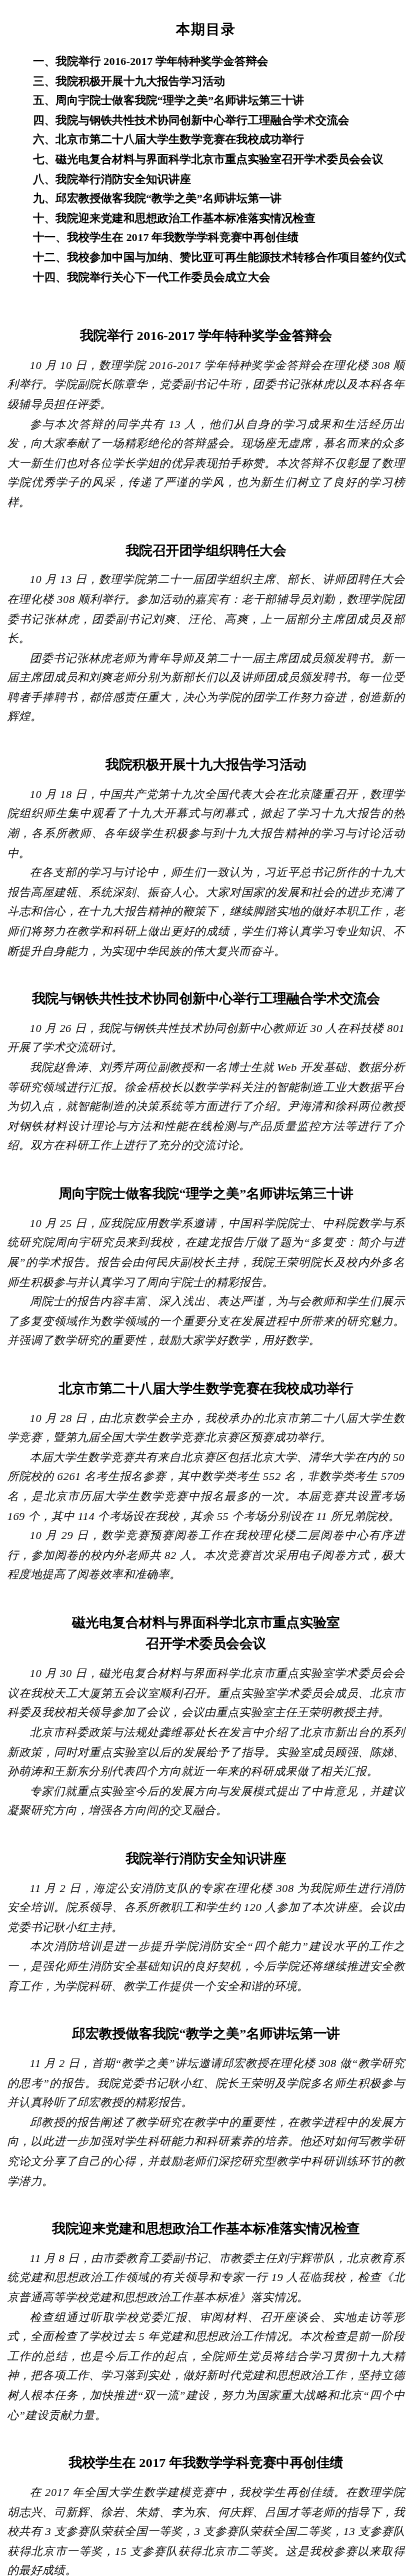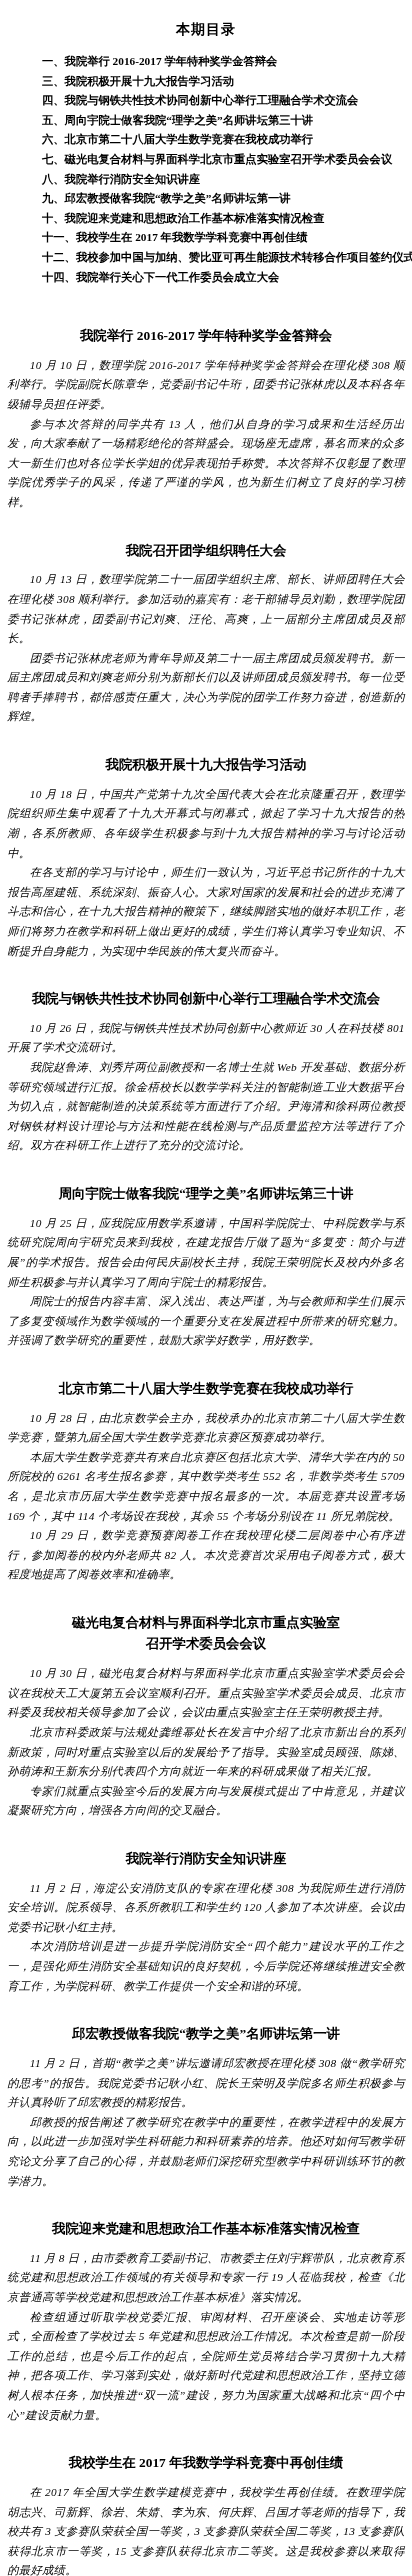--- a/index.html
+++ b/index.html
@@ -19,21 +19,21 @@
     font-size: 14px;
     font-weight: 700;
     text-align: center;
     letter-spacing: 1px;
   }
   .toc-list { }
   .toc-item {
     font-size: 11.3px;
     font-weight: 700;
     line-height: 19.6px;
-    padding-left: 42px;
+    padding-left: 33px;
     white-space: nowrap;
   }
   .section { margin-top: 27px; }
   .section:first-of-type { margin-top: 38px; }
   
   .section:nth-of-type(13) { margin-top: 72px; }
   .section-title {
     margin: 0 5.2px 9.3px 5.2px;
     font-size: 13.4px;
     font-weight: 700;
@@ -54,22 +54,22 @@
 </head>
 <body>
 
 <div class="page">
 
   <div class="toc">
     <h1 class="toc-title">本期目录</h1>
     <div class="toc-list">
         <div class="toc-item">一、我院举行 2016-2017 学年特种奖学金答辩会</div>
         <div class="toc-item">三、我院积极开展十九大报告学习活动</div>
+        <div class="toc-item">五、周向宇院士做客我院“理学之美”名师讲坛第三十讲</div>
         <div class="toc-item">四、我院与钢铁共性技术协同创新中心举行工理融合学术交流会</div>
-        <div class="toc-item">五、周向宇院士做客我院“理学之美”名师讲坛第三十讲</div>
         <div class="toc-item">六、北京市第二十八届大学生数学竞赛在我校成功举行</div>
         <div class="toc-item">七、磁光电复合材料与界面科学北京市重点实验室召开学术委员会会议</div>
         <div class="toc-item">八、我院举行消防安全知识讲座</div>
         <div class="toc-item">九、邱宏教授做客我院“教学之美”名师讲坛第一讲</div>
         <div class="toc-item">十、我院迎来党建和思想政治工作基本标准落实情况检查</div>
         <div class="toc-item">十一、我校学生在 2017 年我数学学科竞赛中再创佳绩</div>
         <div class="toc-item">十二、我校参加中国与加纳、赞比亚可再生能源技术转移合作项目签约仪式</div>
         <div class="toc-item">十四、我院举行关心下一代工作委员会成立大会</div>
       </div>
   </div>

